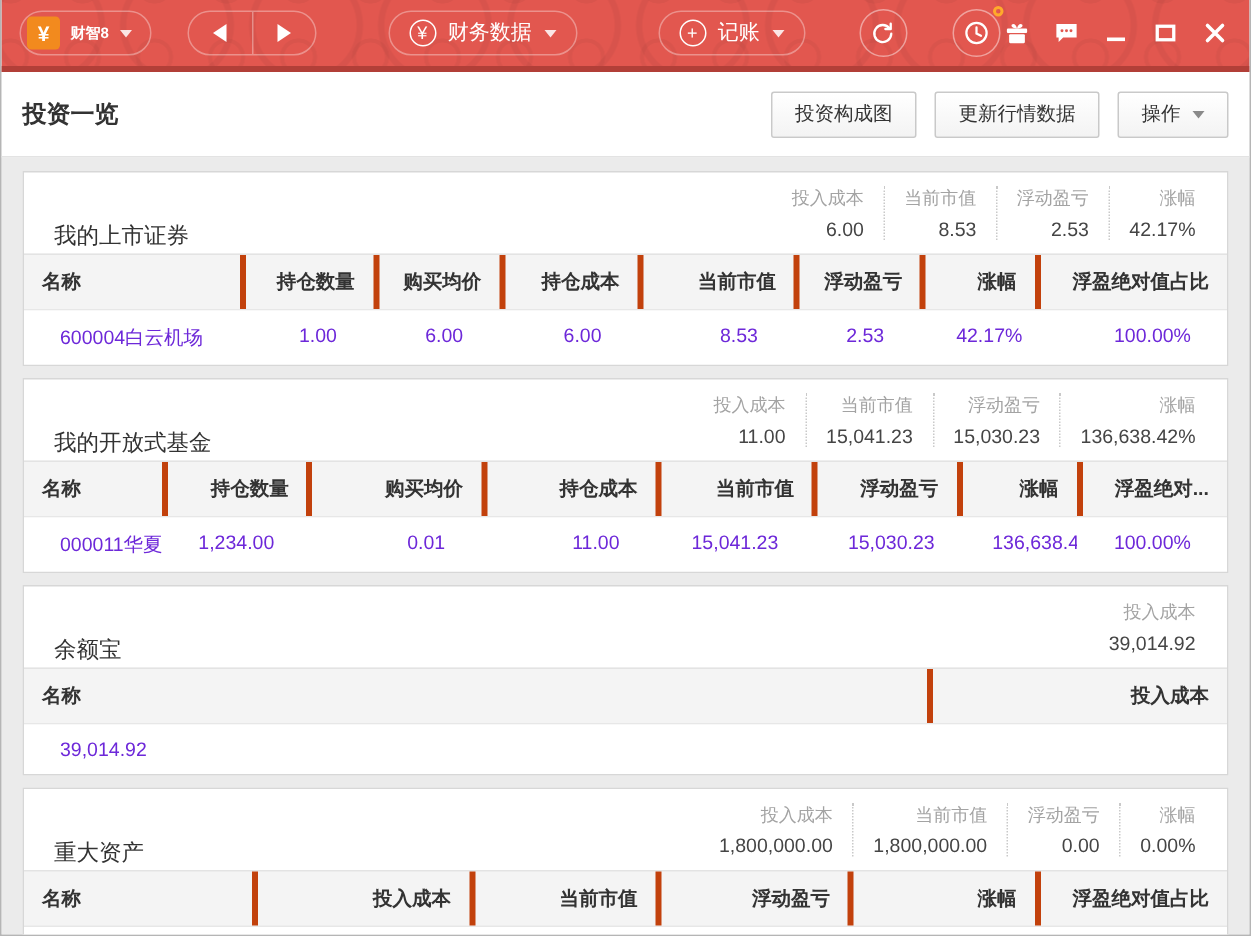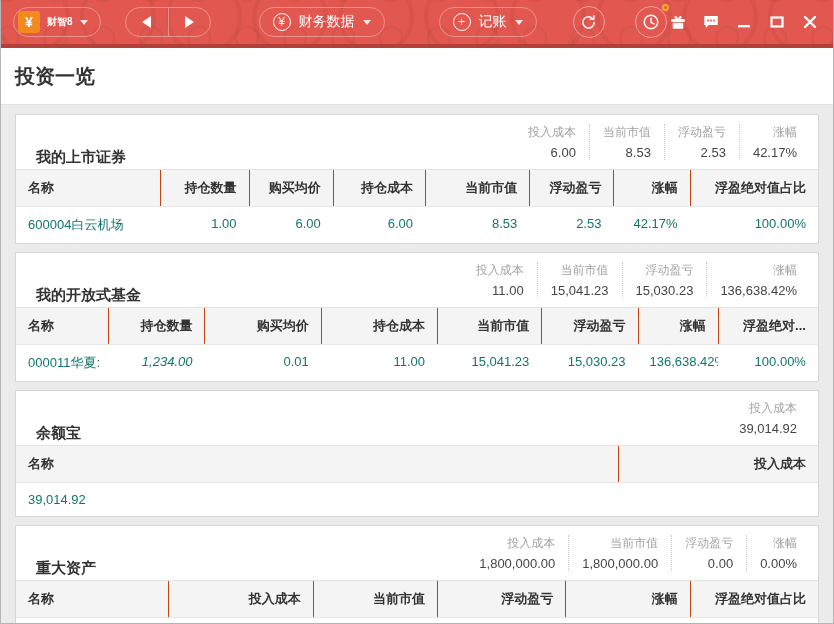--- a/index.html
+++ b/index.html
@@ -43,44 +43,44 @@
   .r1 { margin-left:36px; } .r2 { margin-left:30px; }
   .notif-dot { position:absolute; top:-3px; right:-3px; width:7px; height:7px;
     border:2px solid #ffaa2b; border-radius:50%; background:transparent; }
   .win-icons { margin-left:auto; display:flex; align-items:center; gap:11px; }
   .win-ic { width:22px; height:22px; display:flex; align-items:center; justify-content:center;
     cursor:pointer; background:transparent; border:none; }
 
   
   .page-header { height:57px; flex:0 0 57px; background:#fff; display:flex; align-items:center;
     padding:0 14px; border-bottom:1px solid #e3e3e3; }
-  .page-title { font-size:20px; font-weight:bold; color:#333; }
+  .page-title { font-size:16px; font-weight:bold; color:#333; }
   .hdr-btns { margin-left:auto; display:flex; gap:12px; }
   .hdr-btn { padding:0 15px; height:31px; display:flex; align-items:center; gap:8px;
     border:1px solid #c9c9c9; border-radius:2px; background:linear-gradient(#ffffff,#f3f3f3);
     font-size:13px; color:#333; cursor:pointer; font-family:inherit; }
   .hdr-btn .caret { border-top-color:#8a8a8a; }
 
   
   .content { flex:1 1 auto; background:#ebebeb; padding:9px 14px; overflow:hidden; }
   .card { background:#fff; border:1px solid #d7d7d7; margin-bottom:8px; }
   .card-head { display:flex; align-items:center; height:54px; padding:0 8px 0 20px; }
-  .card-title { font-size:15px; font-weight:bold; color:#333; white-space:nowrap;margin-top:31px; }
+  .card-title { font-size:15px; font-weight:normal; color:#333; white-space:nowrap;margin-top:31px; }
   .summary { margin-left:auto; display:flex; align-items:center; }
   .stat { text-align:right; padding:0 13px; }
   .stat + .stat { border-left:1px dotted #c9c9c9; }
   .stat-label { font-size:12px; color:#a3a3a3; white-space:nowrap; }
   .stat-value { font-size:13px; color:#454545; margin-top:4px; white-space:nowrap; }
   .thead { display:flex; background:#f4f4f4; border-top:1px solid #e3e3e3; border-bottom:1px solid #e7e7e7; }
   .th { padding:9px 12px; font-size:13px; font-weight:bold; color:#333; text-align:right;
     white-space:nowrap; overflow:hidden; }
-  .th + .th { border-left:1px solid #c2410c; }
+  .th + .th { border-left:4px solid #c2410c; }
   .th:first-child, .td:first-child { text-align:left; }
   .trow { display:flex; background:#fff; cursor:pointer; }
-  .td { padding:9px 12px; font-size:13px; color:#0f766e; text-align:right;
+  .td { padding:9px 24px; font-size:13px; color:#6d28d9; text-align:right;
     white-space:nowrap; overflow:hidden; }
   svg { display:block; }
 </style>
 </head>
 <body>
 
 <div class="window">
 
   <div class="titlebar">
     <div class="pill logo-pill">
@@ -154,20 +154,32 @@
       <button class="win-ic">
         <svg width="14" height="14" viewBox="0 0 14 14">
           <path d="M2 2 L12 12 M12 2 L2 12" stroke="#fff" stroke-width="2.4" stroke-linecap="round"></path>
         </svg>
       </button>
     </div>
   </div>
 
   <div class="page-header">
     <div class="page-title">投资一览</div>
+    <div class="hdr-btns">
+      <button class="hdr-btn">
+        <span>投资构成图</span>
+      </button>
+      <button class="hdr-btn">
+        <span>更新行情数据</span>
+      </button>
+      <button class="hdr-btn">
+        <span>操作</span>
+        <span class="caret"></span>
+      </button>
+    </div>
   </div>
 
   <div class="content">
     <div class="card">
         <div class="card-head">
           <div class="card-title">我的上市证券</div>
           <div class="summary">
             <div class="stat">
               <div class="stat-label">投入成本</div>
               <div class="stat-value">6.00</div>
@@ -237,21 +249,21 @@
           <div class="th" style="width: 14.5%;">购买均价</div>
           <div class="th" style="width: 14.5%;">持仓成本</div>
           <div class="th" style="width: 13%;">当前市值</div>
           <div class="th" style="width: 12%;">浮动盈亏</div>
           <div class="th" style="width: 10%;">涨幅</div>
           <div class="th" style="width: 12.5%;">浮盈绝对...</div>
         </div>
         <div>
           <div class="trow">
             <div class="td" style="width: 11.5%; text-align: center;">000011华夏:</div>
-            <div class="td" style="width: 12%; font-style: italic;">1,234.00</div>
+            <div class="td" style="width: 12%;">1,234.00</div>
             <div class="td" style="width: 14.5%;">0.01</div>
             <div class="td" style="width: 14.5%;">11.00</div>
             <div class="td" style="width: 13%;">15,041.23</div>
             <div class="td" style="width: 12%;">15,030.23</div>
             <div class="td" style="width: 10%;">136,638.42%</div>
             <div class="td" style="width: 12.5%;">100.00%</div>
           </div>
         </div>
       </div>
     <div class="card">

